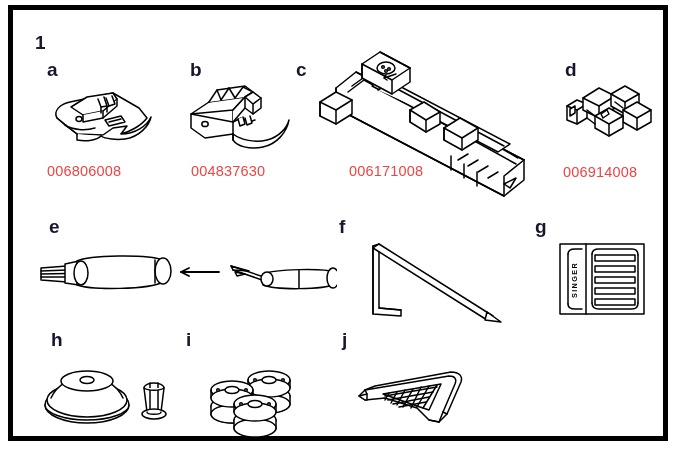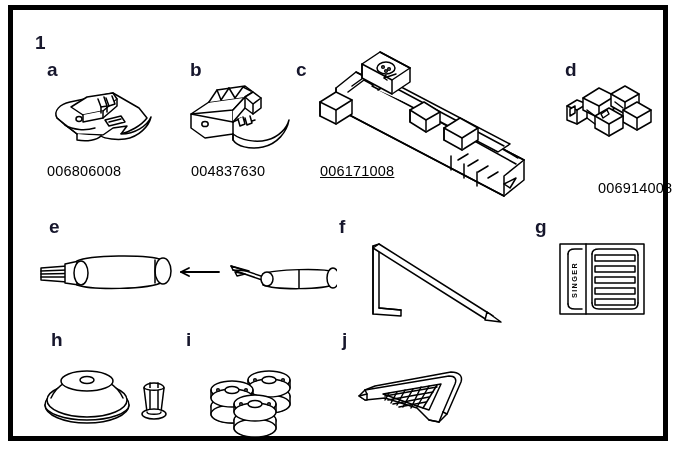--- a/index.html
+++ b/index.html
@@ -41,21 +41,21 @@
   .item-letter {
     position: absolute;
     font-size: 19px;
     font-weight: bold;
     color: #16162c;
     line-height: 1;
   }
   .part-num {
     position: absolute;
     font-size: 14.5px;
-    color: #000000;
+    color: #ef4444;
     letter-spacing: 0.2px;
     white-space: nowrap;
   }
   .art {
     position: absolute;
   }
   .art svg { display: block; }
   .singer-text {
     font-family: "Liberation Sans", sans-serif;
     font-size: 7.2px;
@@ -189,21 +189,21 @@
           <path d="M160 124 L170 118"></path>
           <path d="M170 130 L180 124"></path>
           <path d="M133 108 L133 122"></path>
           <path d="M146 116 L146 130"></path>
           <path d="M159 124 L159 138"></path>
 
           <path d="M186 136 L198 130 L192 140 Z"></path>
         </g>
       </svg>
     </div>
-    <div class="part-num" style="left:307px; top:153px;text-decoration:underline;">006171008</div>
+    <div class="part-num" style="left:336px; top:153px;">006171008</div>
 
     <div class="item-letter" style="left:552px; top:50px;">d</div>
     <div class="art" style="left:548px; top:74px;">
       <svg width="96" height="66" viewBox="0 0 96 66">
         <g fill="#ffffff" stroke="#000000" stroke-width="1.5" stroke-linejoin="round" stroke-linecap="round">
 
           <path d="M6 22 L16 16 L26 20 L26 34 L16 40 L6 36 Z"></path>
           <path d="M6 22 L16 26 L16 40"></path>
           <path d="M26 20 L16 26"></path>
           <path d="M9 25 L14 22 L14 29 L9 32 Z"></path>
@@ -225,21 +225,21 @@
           <path d="M62 32 L48 40"></path>
 
           <path d="M26 26 L34 32"></path>
           <path d="M26 34 L34 40"></path>
           <path d="M54 18 L62 24"></path>
 
           <path d="M40 30 L46 26 L48 30 L42 34 Z"></path>
         </g>
       </svg>
     </div>
-    <div class="part-num" style="left:550px; top:170px;margin-left:35px;">006914008</div>
+    <div class="part-num" style="left:550px; top:154px;">006914008</div>
 
     <div class="item-letter" style="left:36px; top:207px;">e</div>
     <div class="art" style="left:24px; top:242px;">
       <svg width="300" height="48" viewBox="0 0 300 48">
         <g fill="#ffffff" stroke="#000000" stroke-width="1.5" stroke-linejoin="round" stroke-linecap="round">
 
           <path d="M4 16 L30 14 L30 30 L4 28 Z"></path>
           <path d="M4 19 L30 18"></path>
           <path d="M4 22 L30 21.5"></path>
           <path d="M4 25 L30 25"></path>

